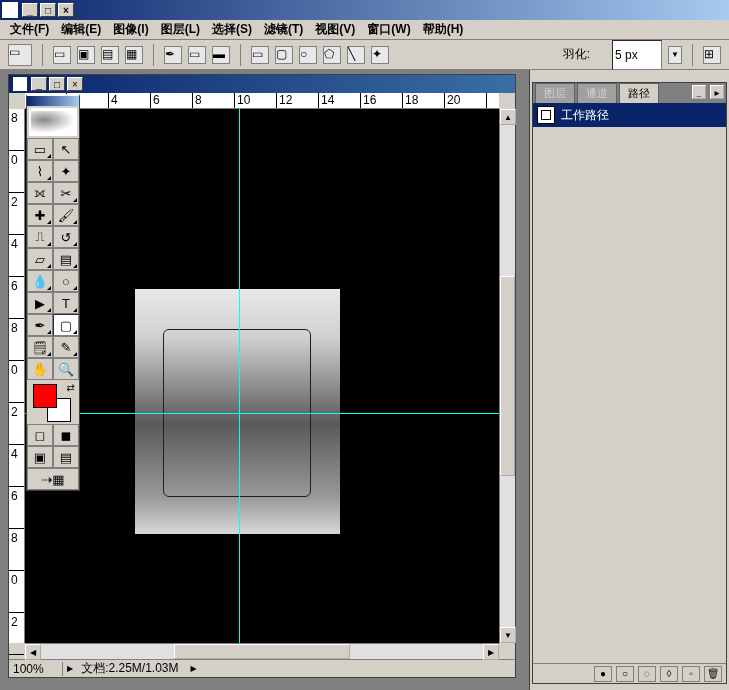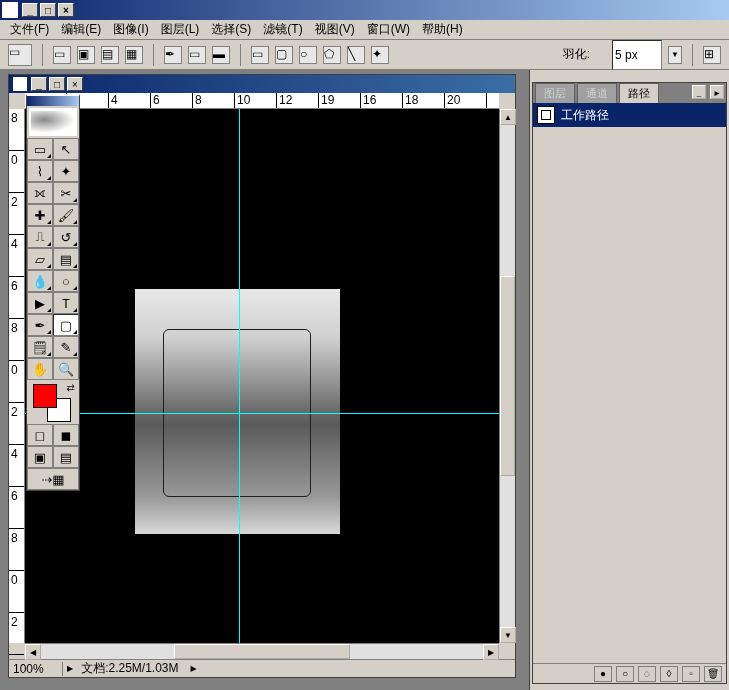--- a/index.html
+++ b/index.html
@@ -7,21 +7,21 @@
 
 
 .titlebar { height: 20px; background: linear-gradient(to right, #0a246a, #a6caf0); display: flex; align-items: center; padding: 0 2px; color: #fff; font-weight: bold; }
 .titlebar .icon { width: 16px; height: 16px; margin-right: 4px; background: #fff; display: inline-block; }
 .titlebar .title-text { flex: 1; }
 .win-btns { display: flex; gap: 2px; }
 .win-btn { width: 16px; height: 14px; background: #d4d0c8; border: 1px solid #fff; border-right-color: #404040; border-bottom-color: #404040; display: flex; align-items: center; justify-content: center; font-size: 10px; color: #000; cursor: pointer; }
 
 
 .menubar { height: 20px; background: #d4d0c8; display: flex; align-items: center; padding: 0 4px; border-bottom: 1px solid #808080; }
-.menu-item { padding: 2px 6px; cursor: pointer; }
+.menu-item { padding: 2px 6px; cursor: pointer; font-weight: bold; }
 
 
 .optionsbar { height: 30px; background: #d4d0c8; border-bottom: 1px solid #808080; display: flex; align-items: center; padding: 0 8px; gap: 6px; }
 .opt-box { width: 24px; height: 22px; border: 1px solid #808080; background: #e8e8e8; }
 .opt-sep { width: 1px; height: 22px; background: #808080; margin: 0 4px; }
 .opt-smallbox { width: 18px; height: 18px; border: 1px solid #808080; background: #e8e8e8; display:inline-block; }
 .opt-label { margin-left: auto; margin-right: 16px; }
 .opt-input { width: 50px; height: 30px; border: 1px inset #808080; padding: 4px 2px; background: #fff; }
 .opt-arrow { width: 14px; height: 18px; border: 1px solid #808080; background: #e8e8e8; display: flex; align-items: center; justify-content: center; font-size: 8px; }
 
@@ -139,21 +139,21 @@
       <div class="docwin-title">
         <span style="width:14px;height:14px;background:#fff;margin-right:4px;display:inline-block;"></span>
         <div class="win-btns">
           <div class="win-btn">_</div>
           <div class="win-btn">□</div>
           <div class="win-btn">×</div>
         </div>
       </div>
       <div class="doc-body">
         <div class="ruler-h">
-          <div>0</div><div>2</div><div>4</div><div>6</div><div>8</div><div>10</div><div>12</div><div>19</div><div>16</div><div>18</div><div>20</div><div>22</div>
+          <div>0</div><div>2</div><div>4</div><div>6</div><div>8</div><div>10</div><div>12</div><div>14</div><div>16</div><div>18</div><div>20</div><div>22</div>
         </div>
         <div class="ruler-v">
           <div>8</div>
             <div>0</div>
             <div>2</div>
             <div>4</div>
             <div>6</div>
             <div>8</div>
             <div>0</div>
             <div>2</div>

